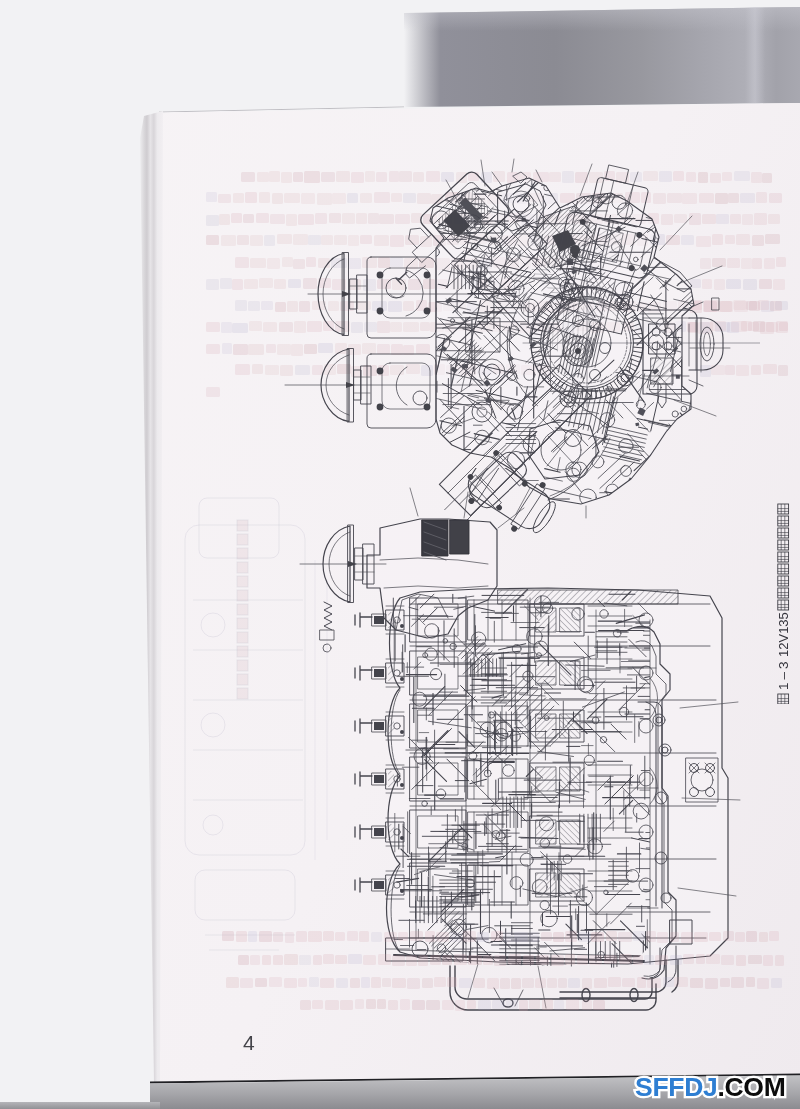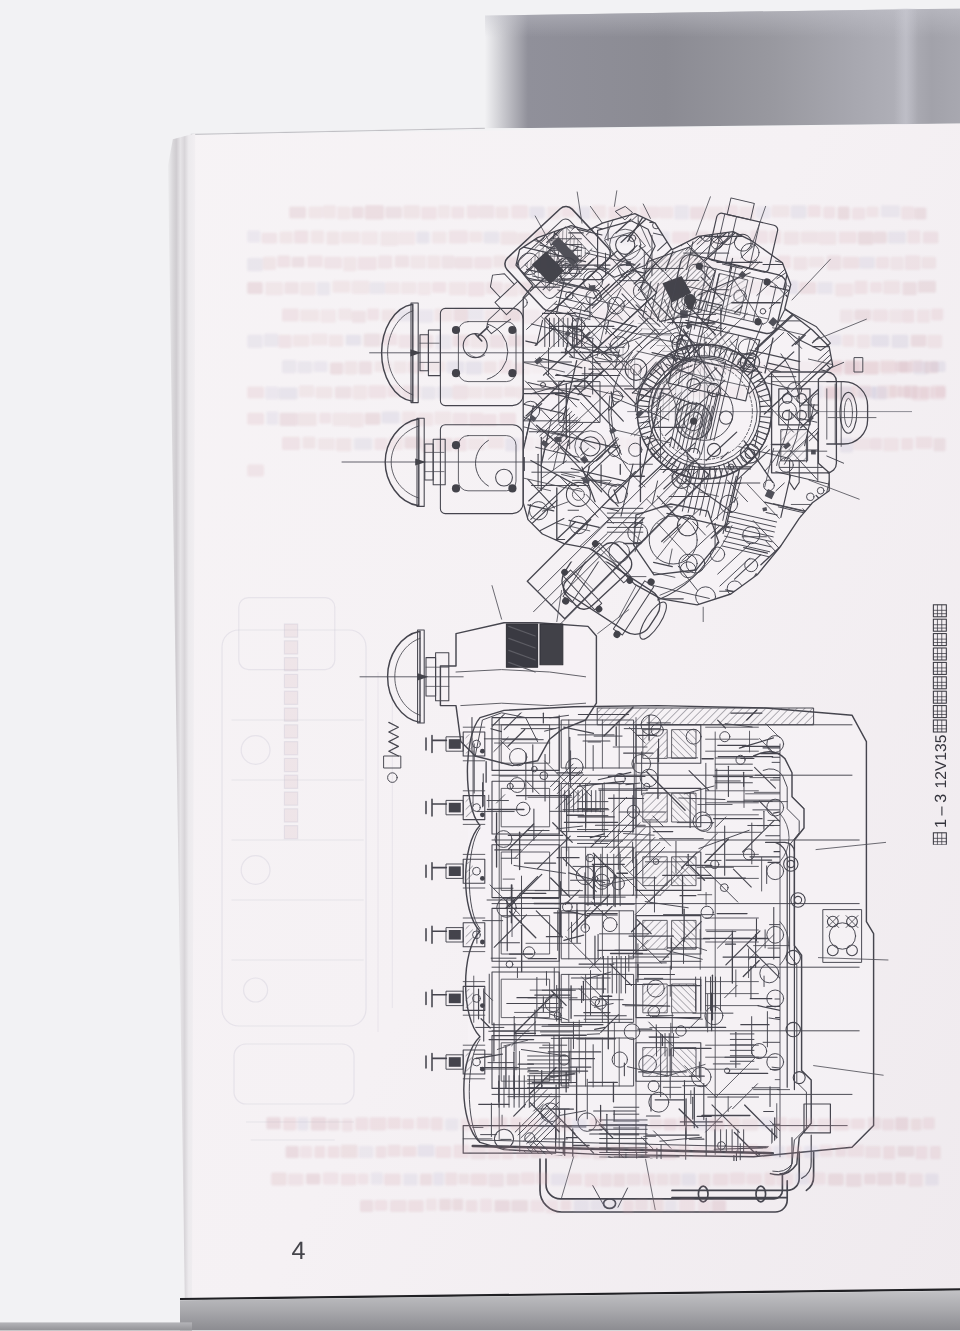--- a/index.html
+++ b/index.html
@@ -2601,13 +2601,18 @@
     </div>
 
   <div class="abs" style="left:243px;top:1031px;font-size:21px;color:#44444a;letter-spacing:0;">4</div>
 
   <div class="abs" style="left:150px;top:1072px;width:650px;height:12px;background:#202024;clip-path:polygon(0px 9.6px, 650px 1.6px, 650px 3.4px, 0px 11.4px);"></div>
 
   <div class="abs" style="left:150px;top:1072px;width:650px;height:37px;background:linear-gradient(180deg,#c7c7ca 0%,#a8a8ac 55%,#8b8b90 100%);clip-path:polygon(0px 11.6px, 650px 3.6px, 650px 37px, 0px 37px);"></div>
 
   <div class="abs" style="left:0;top:1102px;width:160px;height:7px;background:linear-gradient(180deg,#b5b5b9,#919195);"></div>
 
+  <div class="abs" style="left:615px;top:1066px;width:180px;height:43px;">
+    <svg width="180" height="43" viewBox="0 0 180 43">
+      <text x="20" y="30" font-family="Liberation Sans, sans-serif" font-size="26.5" font-weight="bold" letter-spacing="-0.3" stroke="#ffffff" stroke-width="4.6" paint-order="stroke" fill="#2e7ed2">SFFDJ<tspan fill="#0c0c0c">.COM</tspan></text>
+    </svg>
+  </div>
 </div>
 
 </body></html>

